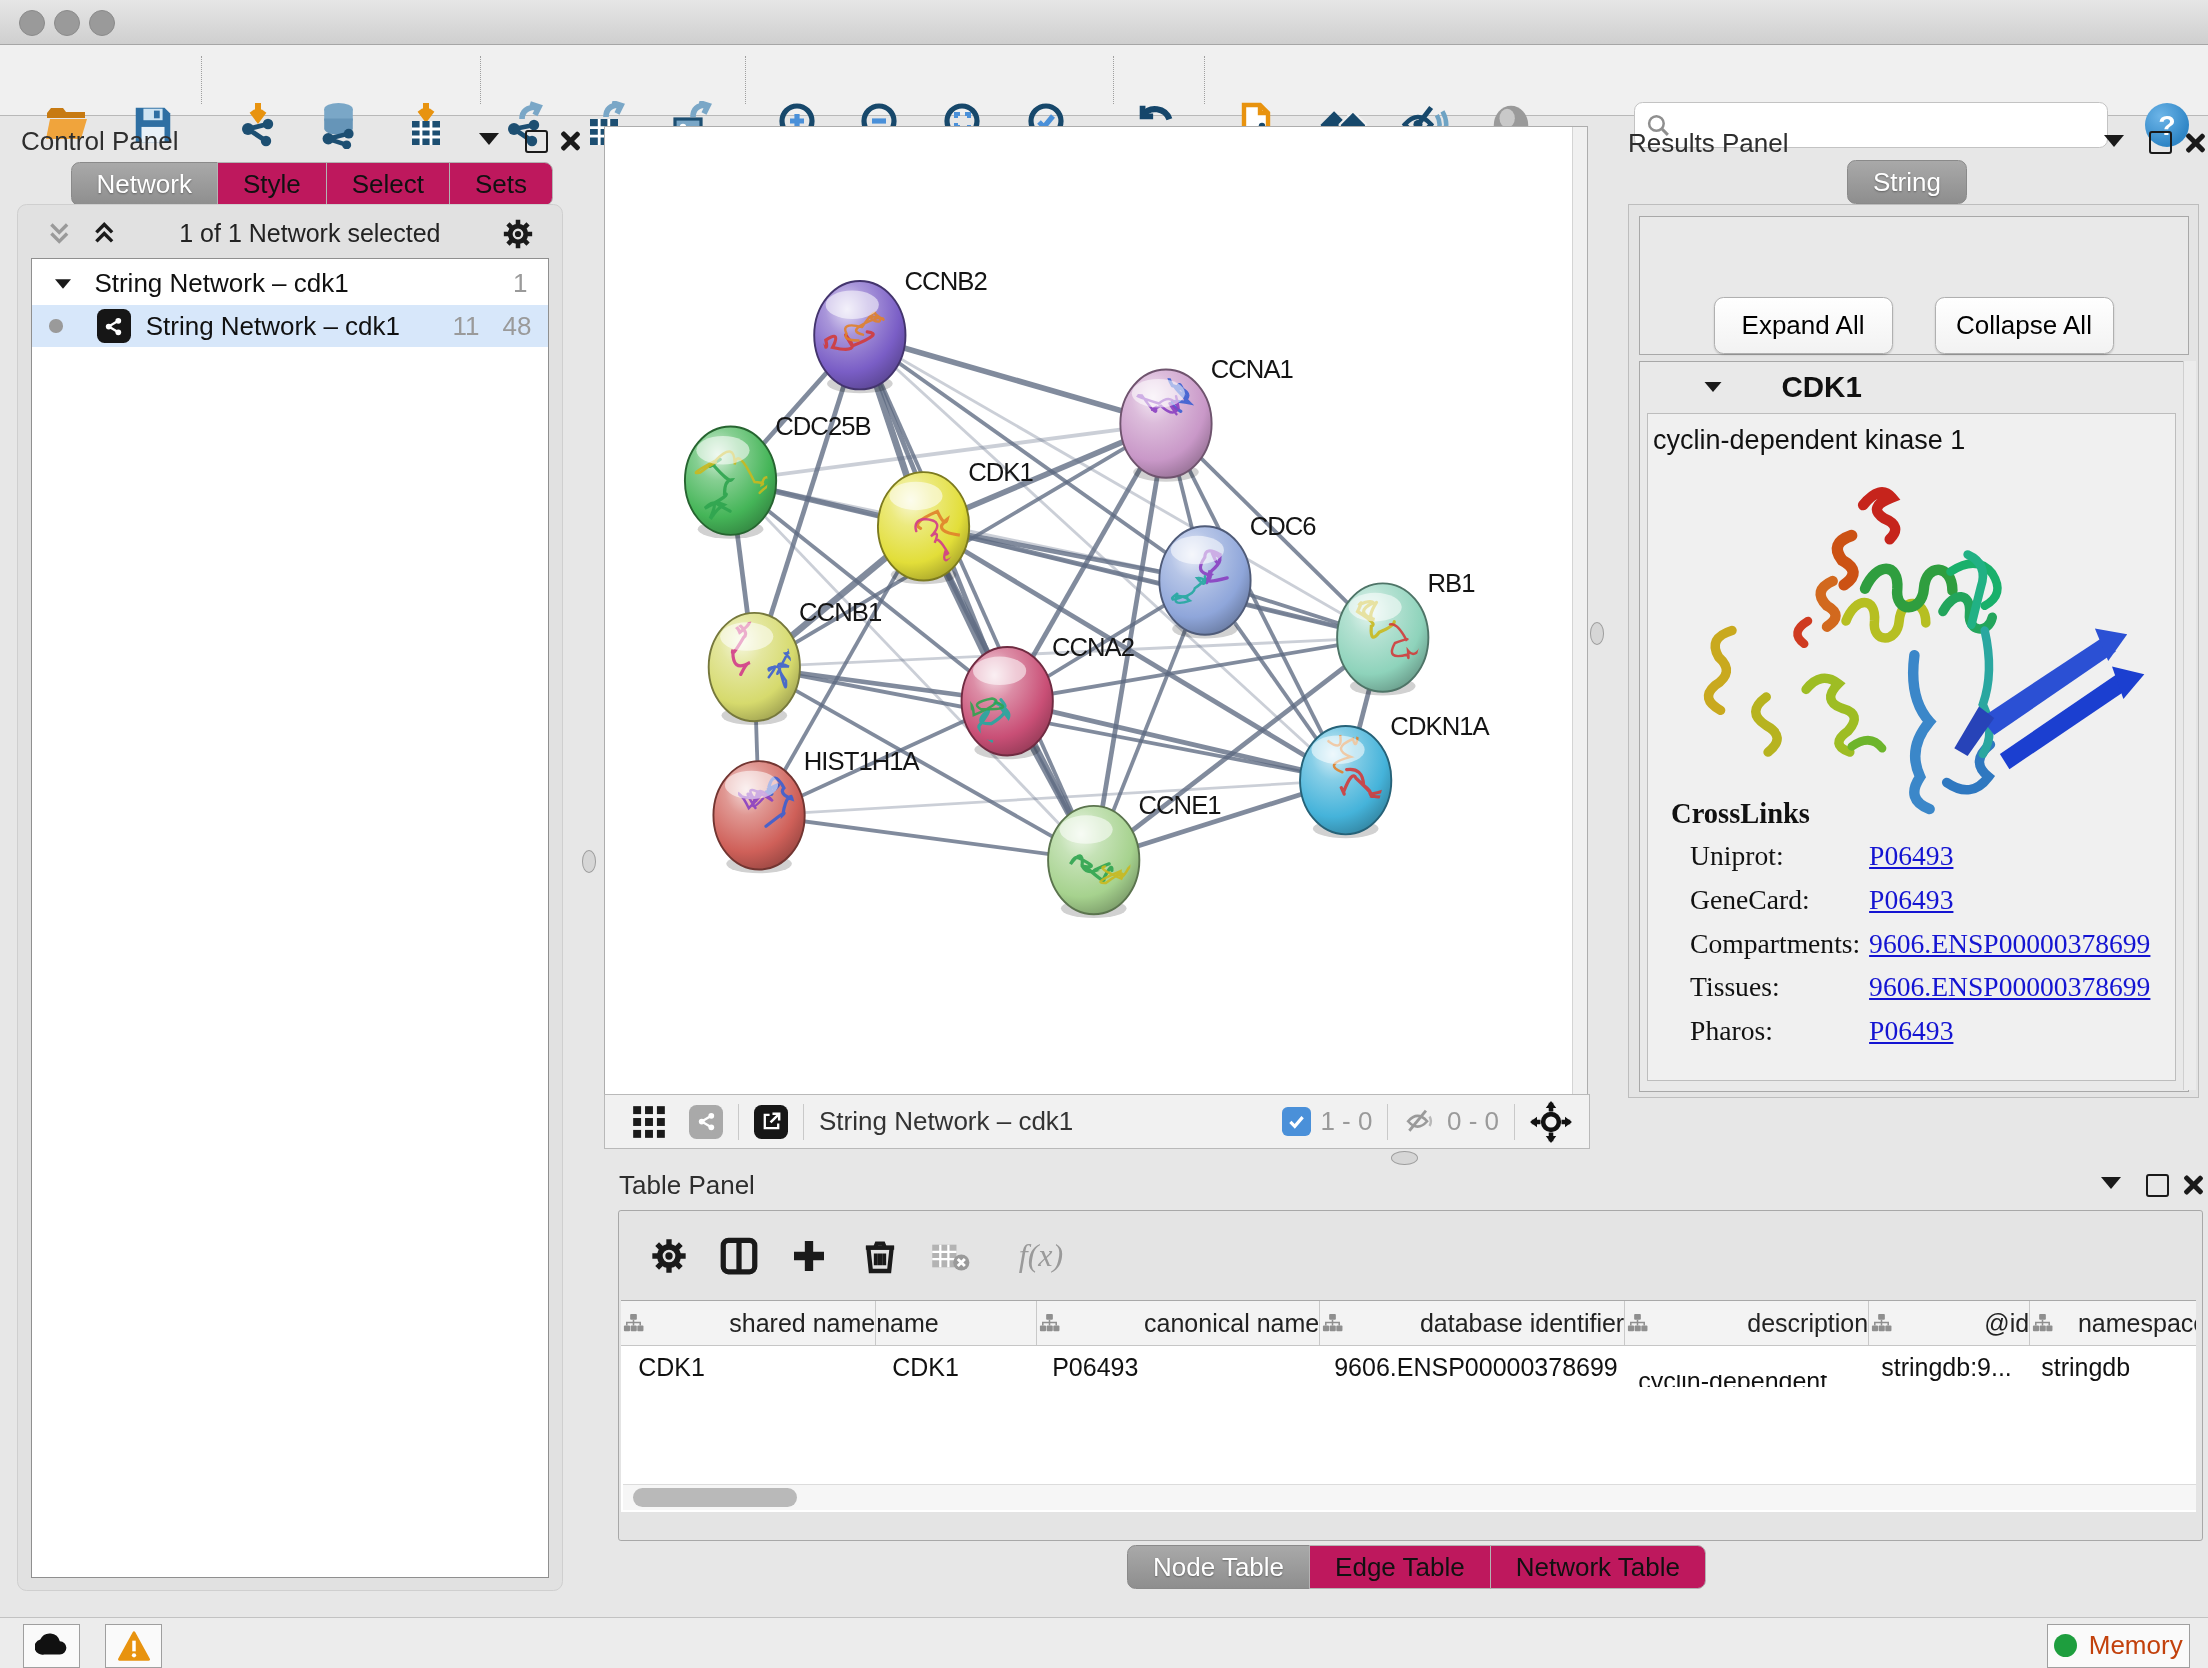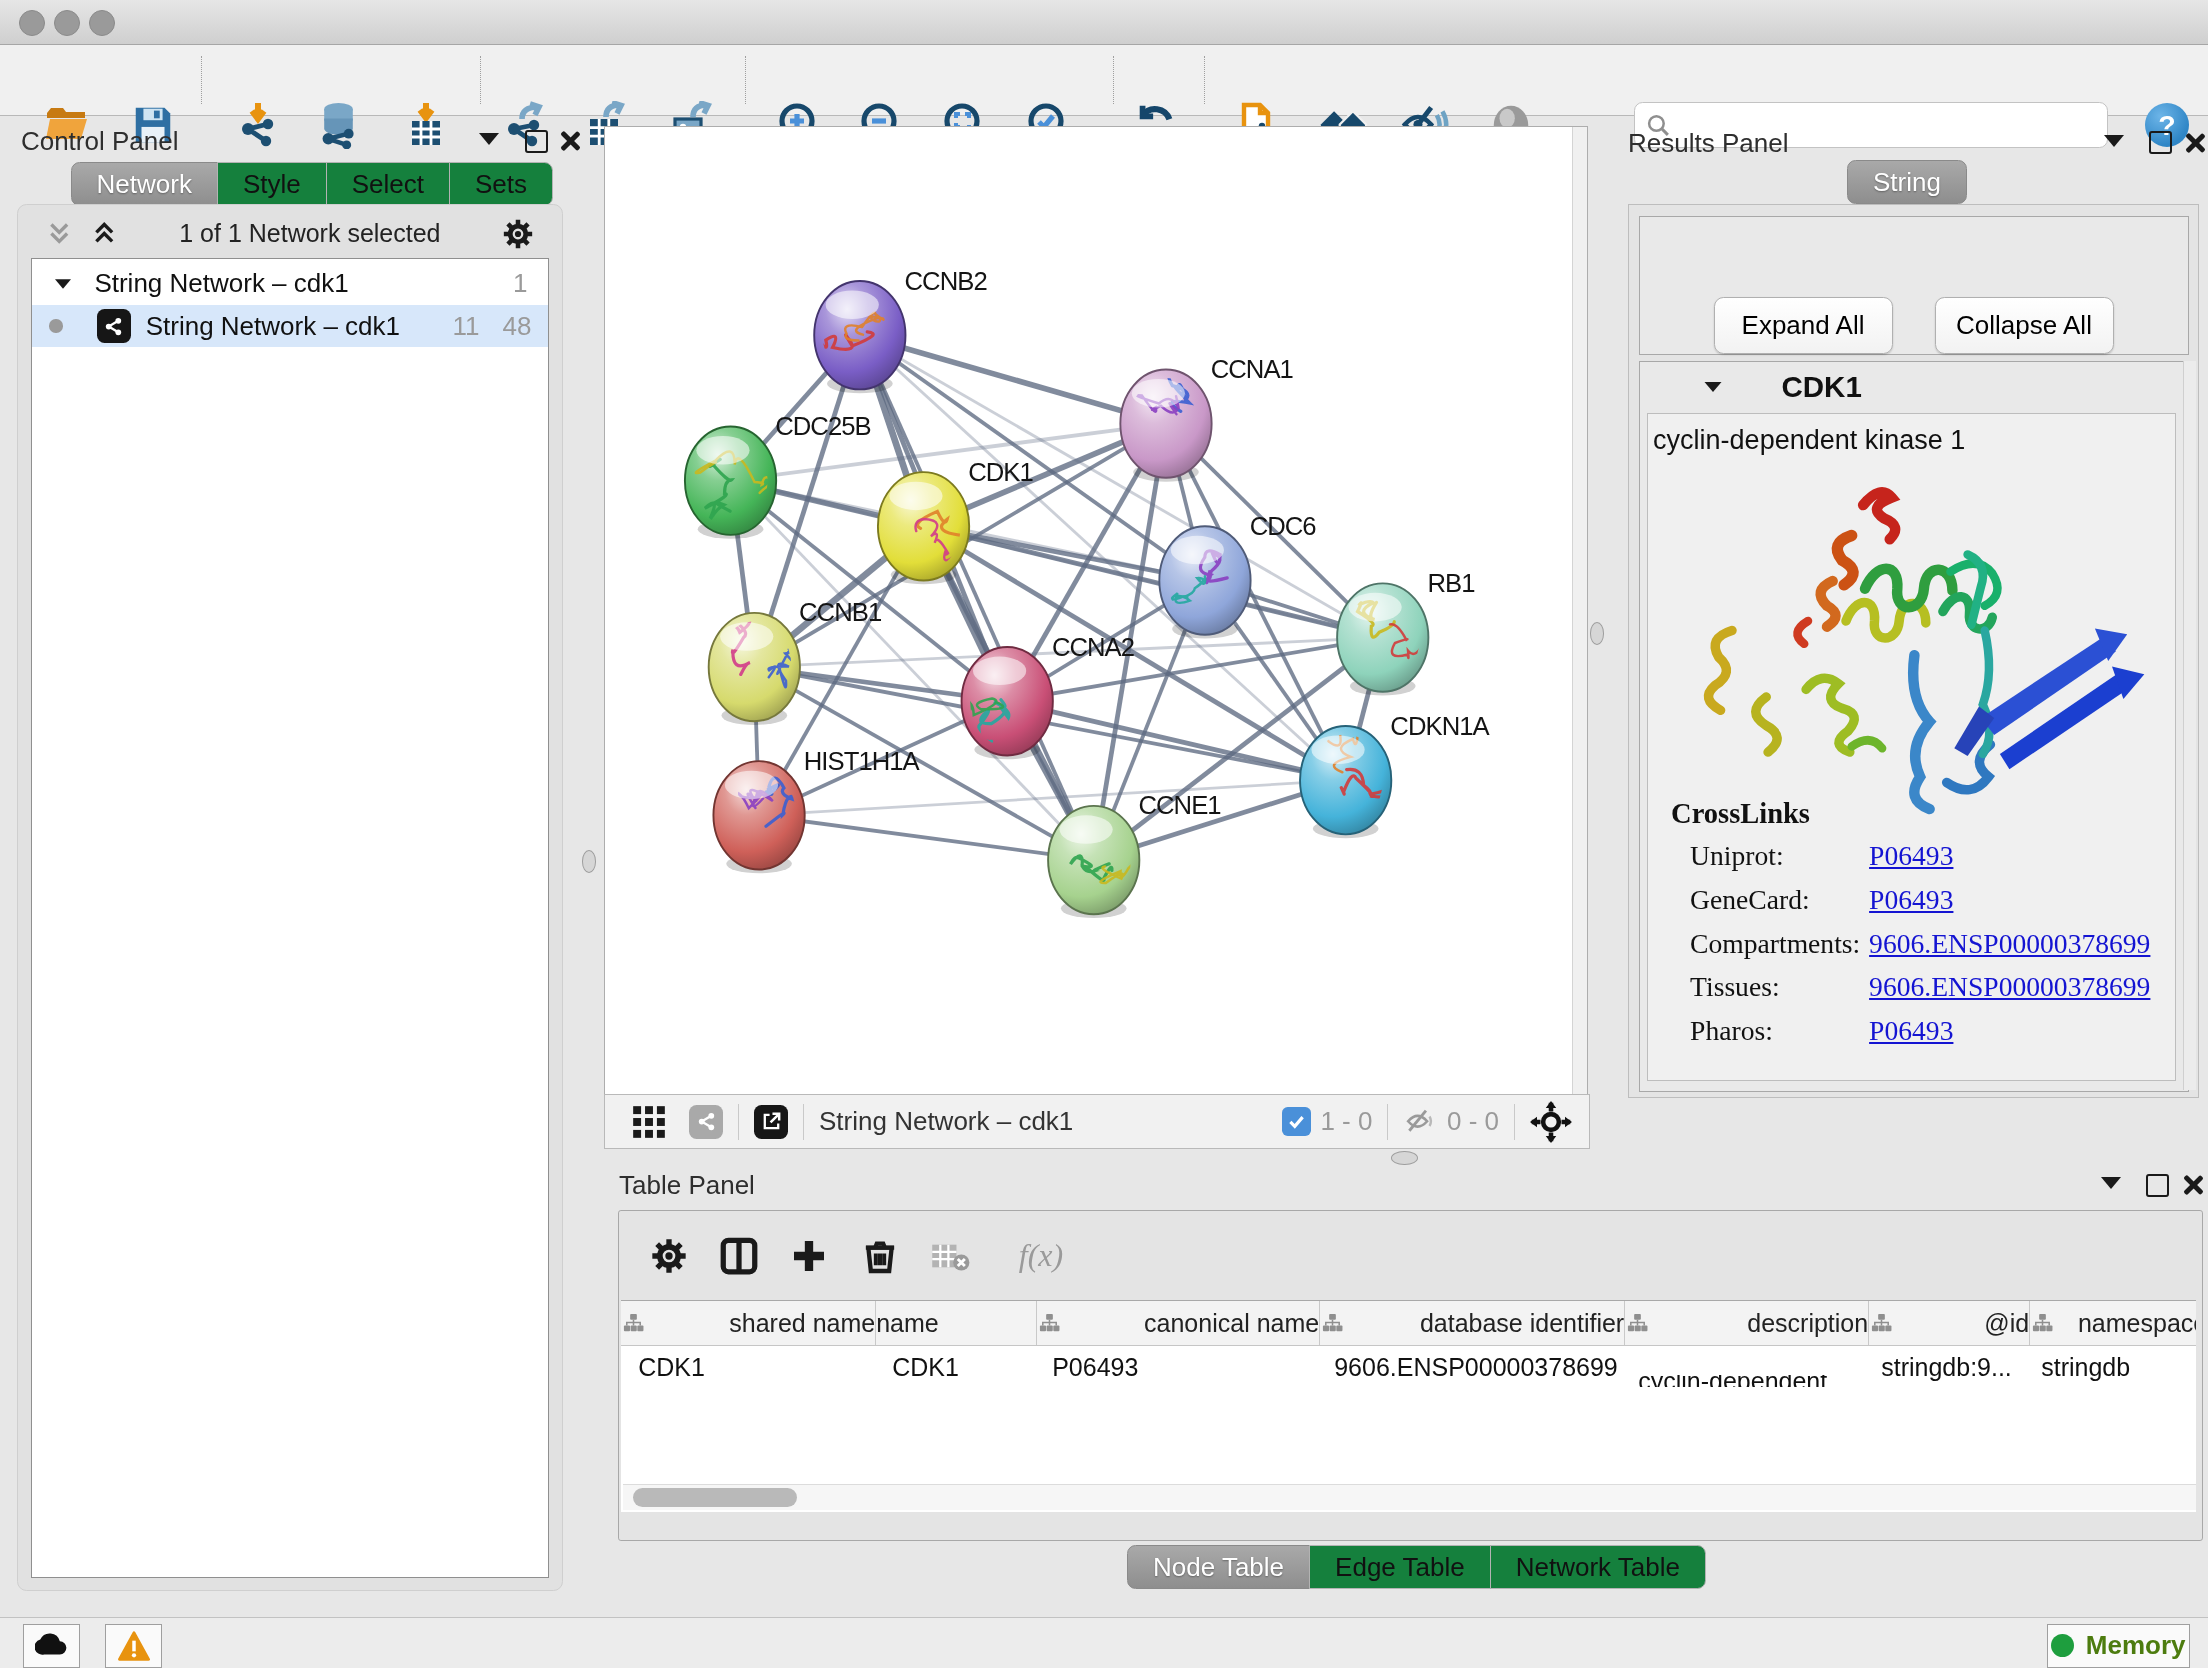--- a/index.html
+++ b/index.html
@@ -33,21 +33,21 @@
   .panel-title{font-size:26px;color:#2e2e2e;}
   .hicon{display:inline-block;cursor:pointer;}
   .tri-down{width:0;height:0;border-left:10.5px solid transparent;border-right:10.5px solid transparent;
     border-top:12.4px solid #1a1a1a;}
   .sqbox{width:19px;height:19px;border:2.9px solid #1a1a1a;border-radius:2.9px;}
   .xicon{position:relative;width:23px;height:23px;}
   .xicon::before,.xicon::after{content:"";position:absolute;left:9.5px;top:0;width:4.8px;height:24px;
     background:#1a1a1a;border-radius:1.9px;}
   .xicon::before{transform:rotate(45deg);} .xicon::after{transform:rotate(-45deg);}
 
-  .tab{height:42px;padding:0 25px;background:#15803d;border:1px solid #b3b3b3;display:flex;
+  .tab{height:42px;padding:0 25px;background:#be185d;border:1px solid #b3b3b3;display:flex;
     align-items:center;justify-content:center;font-size:26px;color:#111;cursor:pointer;
     margin-left:-1px;}
   .tab:first-child{border-radius:8.6px 0 0 8.6px;margin-left:0;}
   .tab:last-child{border-radius:0 8.6px 8.6px 0;}
   .tab.sel{background:linear-gradient(#a9a9a9,#8e8e8e);color:#fff;border-color:#8a8a8a;
     text-shadow:0 1px 1.9px rgba(0,0,0,.35);}
   .tab.single{border-radius:8.6px;}
 
   
   .control-panel{position:absolute;left:7.6px;top:122px;width:563px;height:1470px;}
@@ -118,21 +118,21 @@
   .hscroll{position:absolute;left:1.9px;bottom:1.9px;width:1575px;height:25px;background:#f6f6f6;border-top:1px solid #dcdcdc;}
   .hthumb{position:absolute;left:9.5px;top:2.9px;width:164px;height:19px;background:#b9b9b9;border-radius:9.5px;}
   .tp-tabs{position:absolute;left:523px;top:377px;display:flex;}
 
   
   .statusbar{position:absolute;left:0;top:1617px;width:2208px;height:51px;background:#ececec;
     border-top:1px solid #c2c2c2;}
   .sb-btn{position:absolute;top:5.7px;height:42px;background:#fafafa;border:1.9px solid #9f9f9f;
     display:flex;align-items:center;justify-content:center;cursor:pointer;}
   .mem-dot{width:23px;height:23px;border-radius:50%;background:#1e9e3e;margin-right:11.4px;}
-  .mem-label{font-size:26px;color:#4d7c0f;font-weight:bold;}
+  .mem-label{font-size:26px;color:#c2410c;}
 
   svg{display:block;}
   text{font-family:"Liberation Sans",sans-serif;}
 </style>
 </head>
 <body>
 
 <div id="app">
 
   <div class="titlebar">

